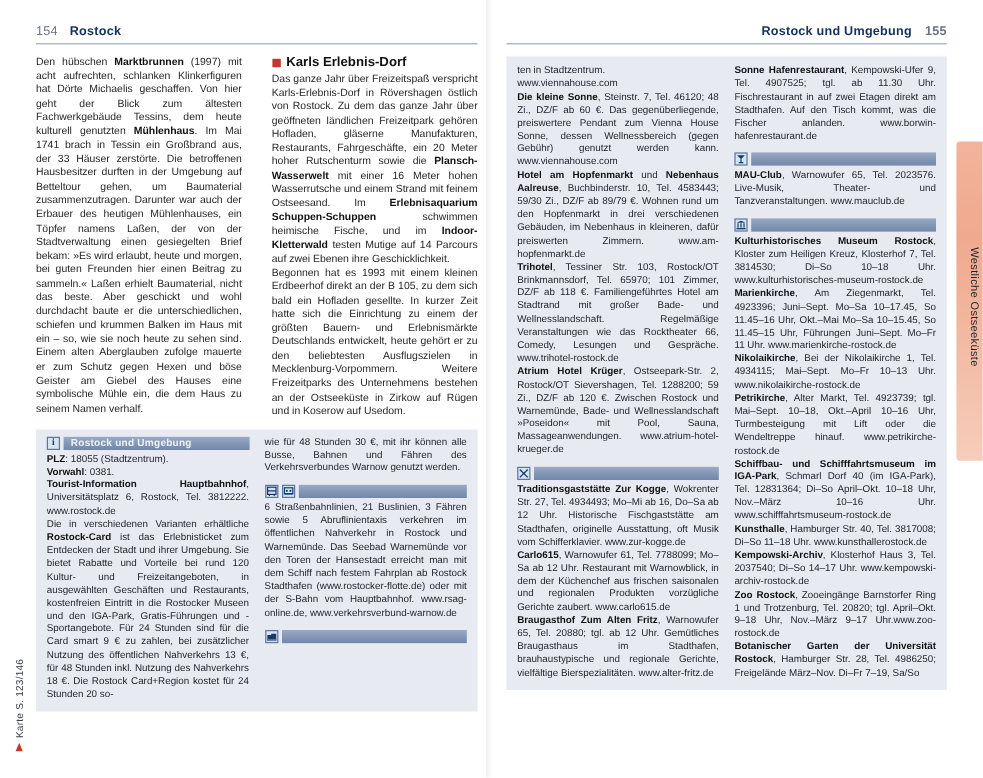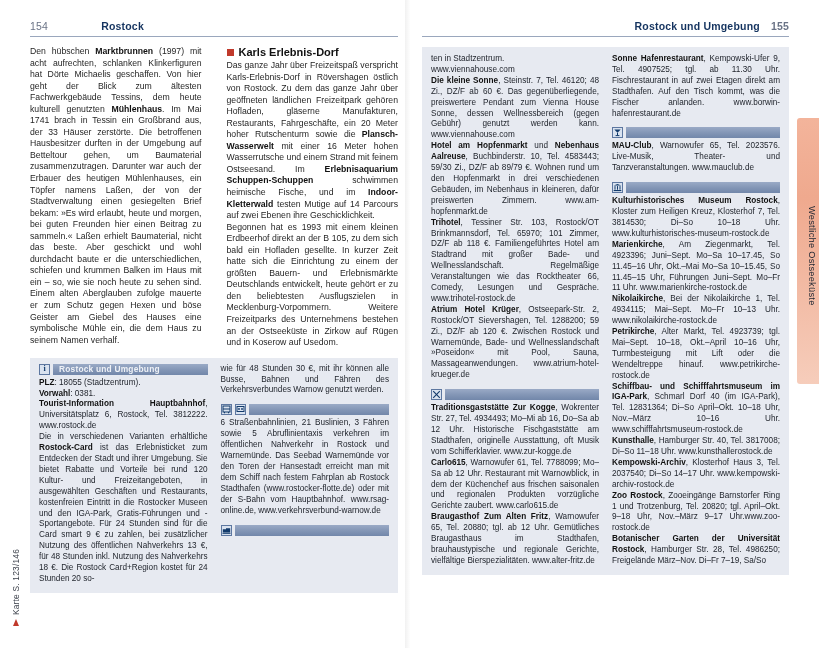--- a/index.html
+++ b/index.html
@@ -38,22 +38,22 @@
   .runhead {
     display: flex;
     align-items: baseline;
     font-size: 10.5px;
     font-weight: bold;
     letter-spacing: .2px;
     padding-bottom: 4px;
     border-bottom: 1px solid #9aa7bd;
     margin-bottom: 9px;
   }
-  .runhead.left .folio { color: #6a7386; margin-right: 25px; font-weight: normal;}
-  .runhead.left .title { color: #14335f; margin-left: 28px; }
+  .runhead.left .folio { color: #6a7386; margin-right: 10px; font-weight: normal;}
+  .runhead.left .title { color: #14335f; }
   .runhead.right { justify-content: flex-end; }
   .runhead.right .title { color: #14335f; margin-right: 11px; }
   .runhead.right .folio { color: #6a7386; font-weight: bold; }
 
   
   .cols {
     display: flex;
     gap: 25px;
   }
   .col {

